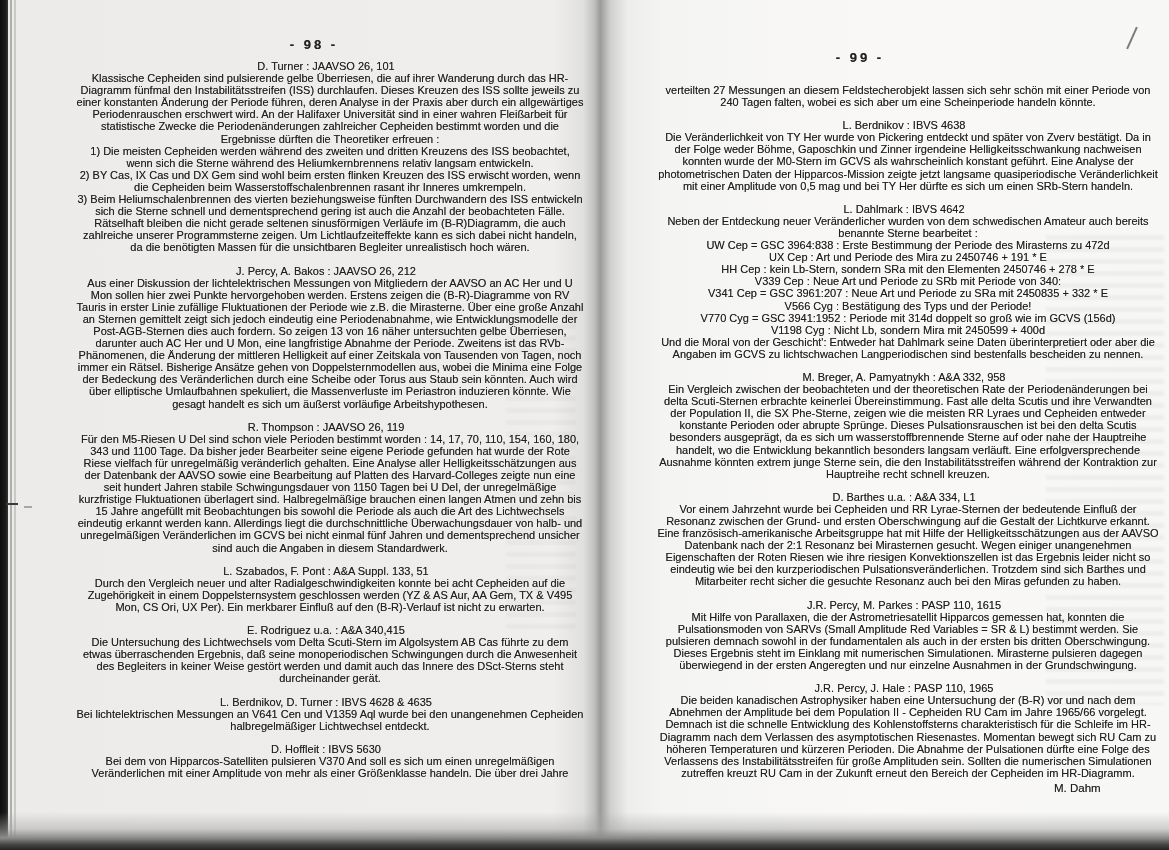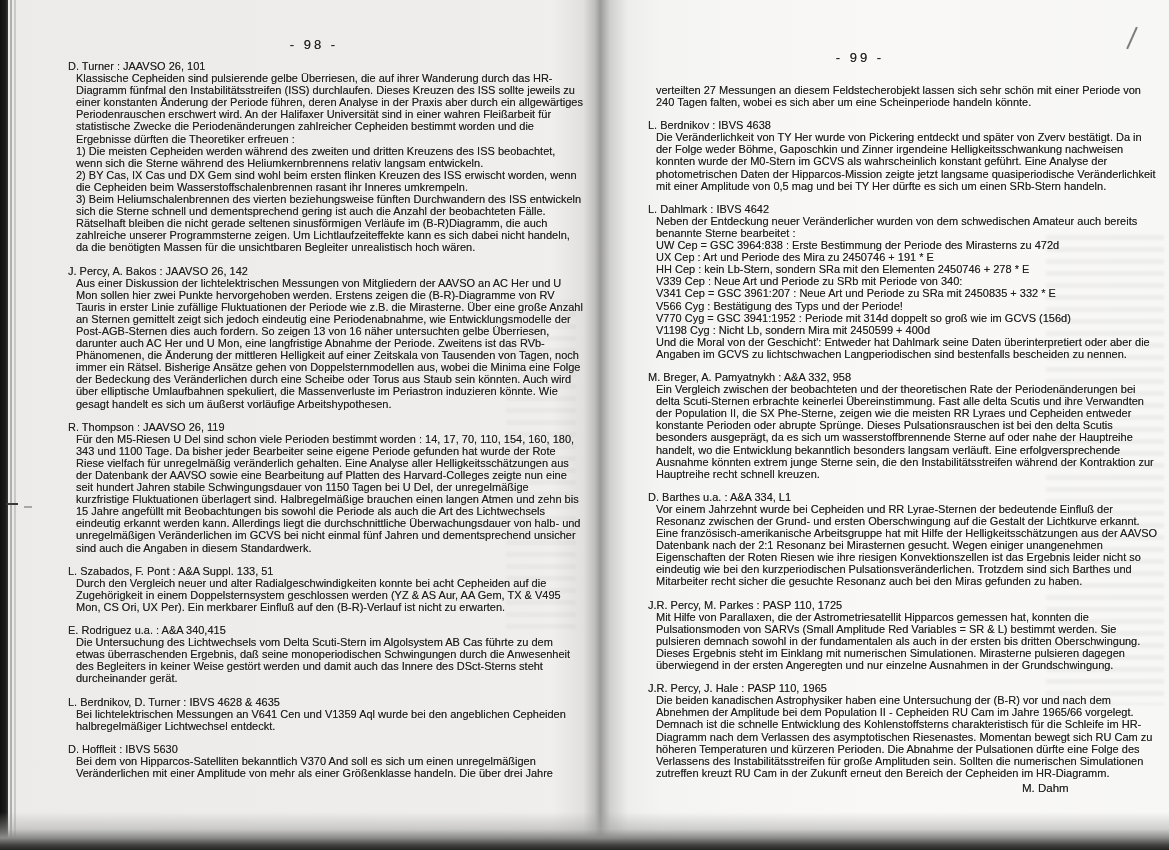--- a/index.html
+++ b/index.html
@@ -15,32 +15,32 @@
     font-size:11px;
     line-height:12.1px;
     color:#1f1f1f;
     text-shadow:0 0 0.4px rgba(20,20,20,.55);
   }
   .page-number{
     position:absolute;
     width:140px;
     text-align:center;
     font-size:13px;
-    font-weight:normal;
+    font-weight:bold;
     letter-spacing:3px;
     color:#222;
     text-shadow:0 0 .4px rgba(20,20,20,.6);
   }
   .col{position:absolute;}
-  .section{margin-bottom:11px;}
+  .section{margin-bottom:11px;text-align:center;}
   .heading{white-space:pre-line;}
   .body{white-space:pre-line;margin-left:8px;}
   .signature{
     position:absolute;
-    left:1022px;top:782px;
+    left:1054px;top:782px;
     font-size:11.5px;
   }
   
   .edge-strip{
     position:absolute;left:0;top:0;width:8px;height:850px;
     background:linear-gradient(to right,#0e0e0e,#1c1c1c 70%,#3a3a3a);
   }
   .edge-line-1{
     position:absolute;left:10px;top:0;width:2px;height:850px;
     background:#7e7e7c;opacity:.55;
@@ -108,42 +108,42 @@
 
   <div class="col txt" style="left:68px;top:60px;width:516px;">
     <div class="section">
       <div class="heading">D. Turner : JAAVSO 26, 101</div>
       <div class="body">Klassische Cepheiden sind pulsierende gelbe Überriesen, die auf ihrer Wanderung durch das HR-Diagramm fünfmal den Instabilitätsstreifen (ISS) durchlaufen. Dieses Kreuzen des ISS sollte jeweils zu einer konstanten Änderung der Periode führen, deren Analyse in der Praxis aber durch ein allgewärtiges Periodenrauschen erschwert wird. An der Halifaxer Universität sind in einer wahren Fleißarbeit für statistische Zwecke die Periodenänderungen zahlreicher Cepheiden bestimmt worden und die Ergebnisse dürften die Theoretiker erfreuen :
 1) Die meisten Cepheiden werden während des zweiten und dritten Kreuzens des ISS beobachtet, wenn sich die Sterne während des Heliumkernbrennens relativ langsam entwickeln.
 2) BY Cas, IX Cas und DX Gem sind wohl beim ersten flinken Kreuzen des ISS erwischt worden, wenn die Cepheiden beim Wasserstoffschalenbrennen rasant ihr Inneres umkrempeln.
 3) Beim Heliumschalenbrennen des vierten beziehungsweise fünften Durchwandern des ISS entwickeln sich die Sterne schnell und dementsprechend gering ist auch die Anzahl der beobachteten Fälle. Rätselhaft bleiben die nicht gerade seltenen sinusförmigen Verläufe im (B-R)Diagramm, die auch zahlreiche unserer Programmsterne zeigen. Um Lichtlaufzeiteffekte kann es sich dabei nicht handeln, da die benötigten Massen für die unsichtbaren Begleiter unrealistisch hoch wären.</div>
     </div>
     <div class="section">
-      <div class="heading">J. Percy, A. Bakos : JAAVSO 26, 142</div>
+      <div class="heading">J. Percy, A. Bakos : JAAVSO 26, 212</div>
       <div class="body">Aus einer Diskussion der lichtelektrischen Messungen von Mitgliedern der AAVSO an AC Her und U Mon sollen hier zwei Punkte hervorgehoben werden. Erstens zeigen die (B-R)-Diagramme von RV Tauris in erster Linie zufällige Fluktuationen der Periode wie z.B. die Mirasterne. Über eine große Anzahl an Sternen gemittelt zeigt sich jedoch eindeutig eine Periodenabnahme, wie Entwicklungsmodelle der Post-AGB-Sternen dies auch fordern. So zeigen 13 von 16 näher untersuchten gelbe Überriesen, darunter auch AC Her und U Mon, eine langfristige Abnahme der Periode. Zweitens ist das RVb-Phänomenen, die Änderung der mittleren Helligkeit auf einer Zeitskala von Tausenden von Tagen, noch immer ein Rätsel. Bisherige Ansätze gehen von Doppelsternmodellen aus, wobei die Minima eine Folge der Bedeckung des Veränderlichen durch eine Scheibe oder Torus aus Staub sein könnten. Auch wird über elliptische Umlaufbahnen spekuliert, die Massenverluste im Periastron induzieren könnte. Wie gesagt handelt es sich um äußerst vorläufige Arbeitshypothesen.</div>
     </div>
     <div class="section">
       <div class="heading">R. Thompson : JAAVSO 26, 119</div>
       <div class="body">Für den M5-Riesen U Del sind schon viele Perioden bestimmt worden : 14, 17, 70, 110, 154, 160, 180, 343 und 1100 Tage. Da bisher jeder Bearbeiter seine eigene Periode gefunden hat wurde der Rote Riese vielfach für unregelmäßig veränderlich gehalten. Eine Analyse aller Helligkeitsschätzungen aus der Datenbank der AAVSO sowie eine Bearbeitung auf Platten des Harvard-Colleges zeigte nun eine seit hundert Jahren stabile Schwingungsdauer von 1150 Tagen bei U Del, der unregelmäßige kurzfristige Fluktuationen überlagert sind. Halbregelmäßige brauchen einen langen Atmen und zehn bis 15 Jahre angefüllt mit Beobachtungen bis sowohl die Periode als auch die Art des Lichtwechsels eindeutig erkannt werden kann. Allerdings liegt die durchschnittliche Überwachungsdauer von halb- und unregelmäßigen Veränderlichen im GCVS bei nicht einmal fünf Jahren und dementsprechend unsicher sind auch die Angaben in diesem Standardwerk.</div>
     </div>
     <div class="section">
       <div class="heading">L. Szabados, F. Pont : A&amp;A Suppl. 133, 51</div>
       <div class="body">Durch den Vergleich neuer und alter Radialgeschwindigkeiten konnte bei acht Cepheiden auf die Zugehörigkeit in einem Doppelsternsystem geschlossen werden (YZ &amp; AS Aur, AA Gem, TX &amp; V495 Mon, CS Ori, UX Per). Ein merkbarer Einfluß auf den (B-R)-Verlauf ist nicht zu erwarten.</div>
     </div>
     <div class="section">
       <div class="heading">E. Rodriguez u.a. : A&amp;A 340,415</div>
       <div class="body">Die Untersuchung des Lichtwechsels vom Delta Scuti-Stern im Algolsystem AB Cas führte zu dem etwas überraschenden Ergebnis, daß seine monoperiodischen Schwingungen durch die Anwesenheit des Begleiters in keiner Weise gestört werden und damit auch das Innere des DSct-Sterns steht durcheinander gerät.</div>
     </div>
     <div class="section">
       <div class="heading">L. Berdnikov, D. Turner : IBVS 4628 &amp; 4635</div>
-      <div class="body">Bei lichtelektrischen Messungen an V641 Cen und V1359 Aql wurde bei den angeblichen Cepheiden halbregelmäßiger Lichtwechsel entdeckt.</div>
+      <div class="body">Bei lichtelektrischen Messungen an V641 Cen und V1359 Aql wurde bei den unangenehmen Cepheiden halbregelmäßiger Lichtwechsel entdeckt.</div>
     </div>
     <div class="section">
       <div class="heading">D. Hoffleit : IBVS 5630</div>
-      <div class="body">Bei dem von Hipparcos-Satelliten bekanntlich V370 And soll es sich um einen unregelmäßigen Veränderlichen mit einer Amplitude von mehr als einer Größenklasse handeln. Die über drei Jahre</div>
+      <div class="body">Bei dem von Hipparcos-Satelliten pulsieren V370 And soll es sich um einen unregelmäßigen Veränderlichen mit einer Amplitude von mehr als einer Größenklasse handeln. Die über drei Jahre</div>
     </div>
   </div>
 
   <div class="page-number" style="left:790px;top:50px;">- 99 -</div>
 
   <div class="col txt" style="left:648px;top:84px;width:512px;">
     <div class="section">
       <div class="body">verteilten 27 Messungen an diesem Feldstecherobjekt lassen sich sehr schön mit einer Periode von 240 Tagen falten, wobei es sich aber um eine Scheinperiode handeln könnte.</div>
     </div>
     <div class="section">
@@ -165,21 +165,21 @@
     </div>
     <div class="section">
       <div class="heading">M. Breger, A. Pamyatnykh : A&amp;A 332, 958</div>
       <div class="body">Ein Vergleich zwischen der beobachteten und der theoretischen Rate der Periodenänderungen bei delta Scuti-Sternen erbrachte keinerlei Übereinstimmung. Fast alle delta Scutis und ihre Verwandten der Population II, die SX Phe-Sterne, zeigen wie die meisten RR Lyraes und Cepheiden entweder konstante Perioden oder abrupte Sprünge. Dieses Pulsationsrauschen ist bei den delta Scutis besonders ausgeprägt, da es sich um wasserstoffbrennende Sterne auf oder nahe der Hauptreihe handelt, wo die Entwicklung bekanntlich besonders langsam verläuft. Eine erfolgversprechende Ausnahme könnten extrem junge Sterne sein, die den Instabilitätsstreifen während der Kontraktion zur Hauptreihe recht schnell kreuzen.</div>
     </div>
     <div class="section">
       <div class="heading">D. Barthes u.a. : A&amp;A 334, L1</div>
       <div class="body">Vor einem Jahrzehnt wurde bei Cepheiden und RR Lyrae-Sternen der bedeutende Einfluß der Resonanz zwischen der Grund- und ersten Oberschwingung auf die Gestalt der Lichtkurve erkannt. Eine französisch-amerikanische Arbeitsgruppe hat mit Hilfe der Helligkeitsschätzungen aus der AAVSO Datenbank nach der 2:1 Resonanz bei Mirasternen gesucht. Wegen einiger unangenehmen Eigenschaften der Roten Riesen wie ihre riesigen Konvektionszellen ist das Ergebnis leider nicht so eindeutig wie bei den kurzperiodischen Pulsationsveränderlichen. Trotzdem sind sich Barthes und Mitarbeiter recht sicher die gesuchte Resonanz auch bei den Miras gefunden zu haben.</div>
     </div>
     <div class="section">
-      <div class="heading">J.R. Percy, M. Parkes : PASP 110, 1725</div>
+      <div class="heading">J.R. Percy, M. Parkes : PASP 110, 1615</div>
       <div class="body">Mit Hilfe von Parallaxen, die der Astrometriesatellit Hipparcos gemessen hat, konnten die Pulsationsmoden von SARVs (Small Amplitude Red Variables = SR &amp; L) bestimmt werden. Sie pulsieren demnach sowohl in der fundamentalen als auch in der ersten bis dritten Oberschwingung. Dieses Ergebnis steht im Einklang mit numerischen Simulationen. Mirasterne pulsieren dagegen überwiegend in der ersten Angeregten und nur einzelne Ausnahmen in der Grundschwingung.</div>
     </div>
     <div class="section">
       <div class="heading">J.R. Percy, J. Hale : PASP 110, 1965</div>
       <div class="body">Die beiden kanadischen Astrophysiker haben eine Untersuchung der (B-R) vor und nach dem Abnehmen der Amplitude bei dem Population II - Cepheiden RU Cam im Jahre 1965/66 vorgelegt. Demnach ist die schnelle Entwicklung des Kohlenstoffsterns charakteristisch für die Schleife im HR-Diagramm nach dem Verlassen des asymptotischen Riesenastes. Momentan bewegt sich RU Cam zu höheren Temperaturen und kürzeren Perioden. Die Abnahme der Pulsationen dürfte eine Folge des Verlassens des Instabilitätsstreifen für große Amplituden sein. Sollten die numerischen Simulationen zutreffen kreuzt RU Cam in der Zukunft erneut den Bereich der Cepheiden im HR-Diagramm.</div>
     </div>
   </div>
 
   <div class="signature txt">M. Dahm</div>
 

